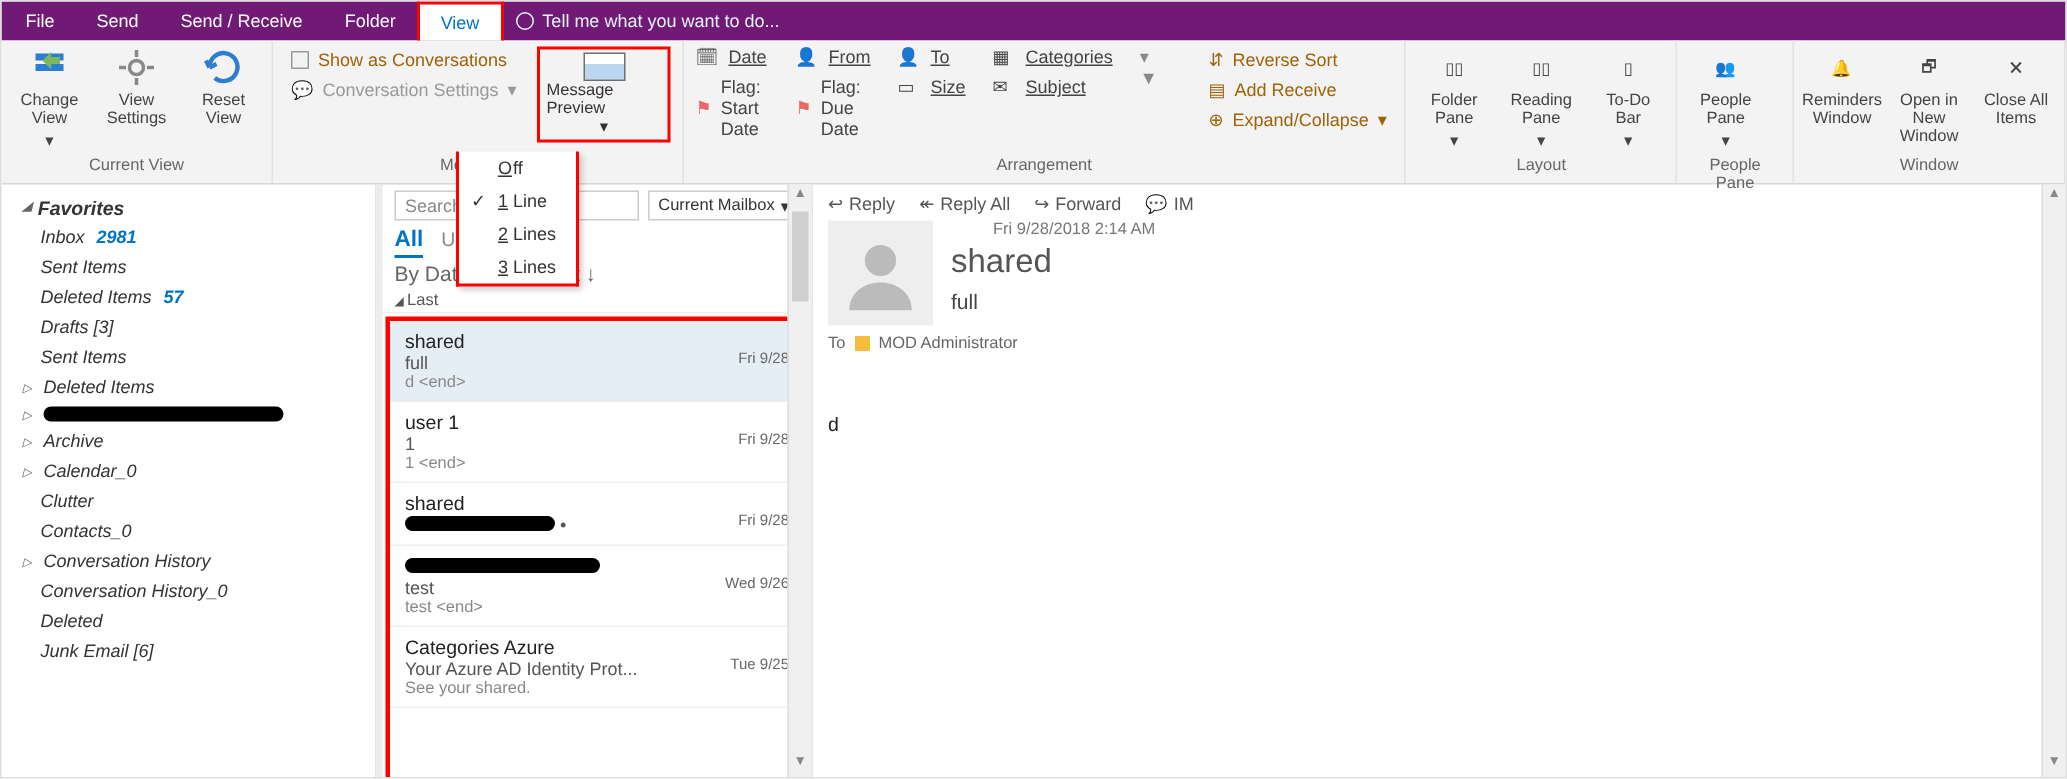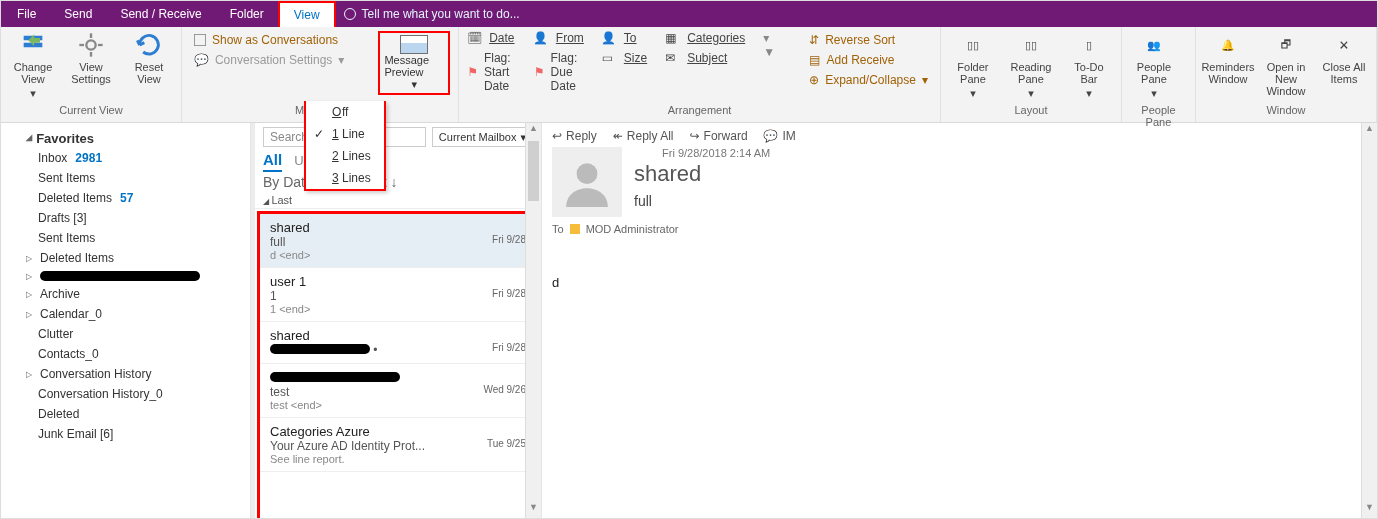--- a/index.html
+++ b/index.html
@@ -17,35 +17,35 @@
   .ribbon { display: flex; border-bottom: 1px solid #d9d9d9; height: 96px; background: #f3f3f3; }
   .group { border-right: 1px solid #e1e1e1; padding: 4px 8px 2px; display: flex; flex-direction: column; justify-content: space-between; }
   .group-body { display: flex; gap: 10px; align-items: flex-start; height: 70px; }
   .group-label { text-align: center; font-size: 11px; color: #666; height: 16px; }
   .bigbtn { display: flex; flex-direction: column; align-items: center; justify-content: flex-start; width: 48px; font-size: 11px; text-align: center; cursor: pointer; gap: 2px; color: #444; }
   .bigbtn .ico { width: 28px; height: 28px; display: flex; align-items: center; justify-content: center; }
   .smallrow { display: flex; align-items: center; gap: 6px; padding: 2px 4px; cursor: pointer; font-size: 12px; color: #a16207; white-space: nowrap; }
   .smallrow.disabled { color: #9a9a9a; }
   .chk { width: 12px; height: 12px; border: 1px solid #999; display: inline-block; }
   .vcol { display: flex; flex-direction: column; gap: 2px; }
-  .msgprev-btn { border: 2px solid red; padding: 2px 4px; display: flex; flex-direction: column; align-items: center; font-size: 11px; gap: 0; cursor: pointer; background: #f3f3f3; height: 64px; justify-content: flex-start; margin-left: 20px; }
+  .msgprev-btn { border: 2px solid red; padding: 2px 4px; display: flex; flex-direction: column; align-items: center; font-size: 11px; gap: 0; cursor: pointer; background: #f3f3f3; height: 64px; justify-content: flex-start; }
   .msgprev-btn .prev-icon { width: 28px; height: 22px; border: 1px solid #6f6f6f; background: linear-gradient(#fff 40%, #bcd6ef 40%); position: relative; }
   .msgprev-dropdown { position: absolute; top: 100px; left: 303px; width: 82px; background: #fff; border: 2px solid red; border-top: none; box-shadow: 2px 2px 4px rgba(0,0,0,0.2); z-index: 10; }
   .msgprev-dropdown .opt { padding: 4px 10px 4px 26px; font-size: 12px; cursor: pointer; position: relative; }
   .msgprev-dropdown .opt .check { position: absolute; left: 8px; top: 4px; color: #333; }
   .u { text-decoration: underline; }
 
   .arr-row { display: flex; gap: 18px; }
   .arr-col { display: flex; flex-direction: column; gap: 6px; }
   .arr-item { display: flex; align-items: center; gap: 6px; font-size: 12px; cursor: pointer; color: #444; }
   .arr-item .mini { width: 16px; height: 14px; }
 
   
   .main { display: flex; height: calc(100% - 122px); }
-  .folder-pane { width: 250px; border-right: 1px solid #e5e5e5; padding: 6px 4px 6px 19px; overflow: hidden; }
+  .folder-pane { width: 250px; border-right: 1px solid #e5e5e5; padding: 6px 4px 6px 8px; overflow: hidden; font-style: italic; }
   .favhdr { font-weight: 600; font-size: 13px; padding: 2px 6px; display: flex; align-items: center; gap: 4px; }
   .favhdr::before { content: "◢"; font-size: 8px; color: #666; transform: translateY(-1px); }
   .fitem { padding: 3px 6px 3px 18px; font-size: 12px; color: #333; cursor: pointer; display: flex; align-items: center; gap: 4px; }
   .fitem .cnt { color: #0173C7; font-weight: 600; margin-left: 4px; }
   .fitem.exp::before { content: "▷"; font-size: 8px; color: #666; margin-left: -12px; width: 10px; display: inline-block; }
   .redact { background: #000; height: 10px; display: inline-block; border-radius: 5px; }
   .gutter { width: 4px; background: #ececec; }
 
   
   .msg-pane { width: 286px; position: relative; }
@@ -360,21 +360,21 @@
           </div>
           <div class="msg">
             <div class="from"><span class="redact" style="width: 130px;"></span></div>
             <div class="subj">test</div>
             <div class="prev">test &lt;end&gt;</div>
             <div class="date">Wed 9/26</div>
           </div>
           <div class="msg">
             <div class="from">Categories Azure</div>
             <div class="subj">Your Azure AD Identity Prot...</div>
-            <div class="prev">See line report.</div>
+            <div class="prev">See your shared.</div>
             <div class="date">Tue 9/25</div>
           </div>
         </div>
       <div class="scrollbar-v">
         <div class="arw" style="top:0">▲</div>
         <div class="thumb"></div>
         <div class="arw" style="bottom:0">▼</div>
       </div>
     </div>
 

